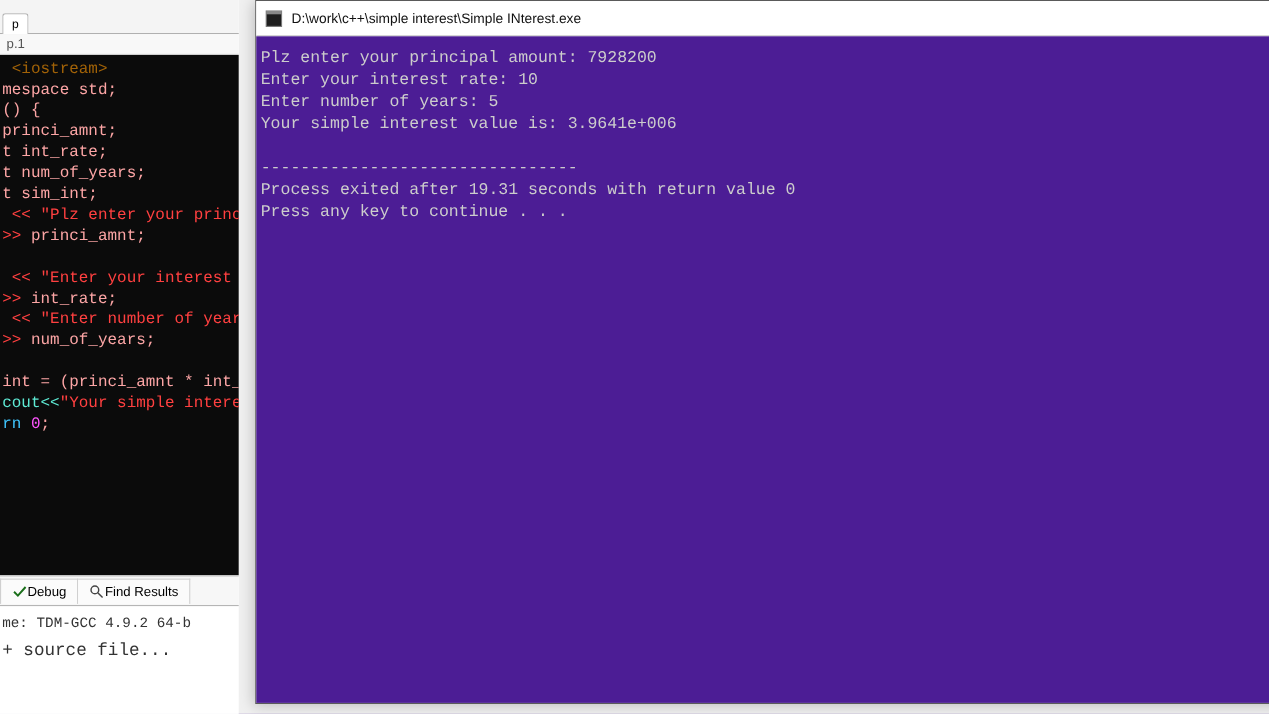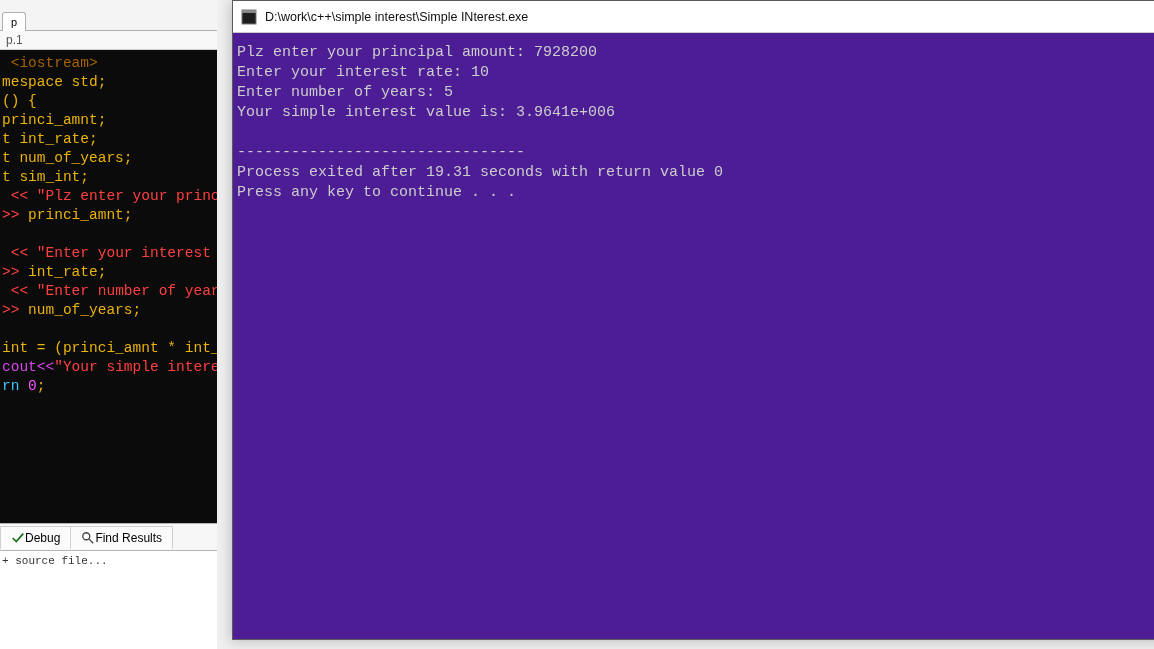--- a/index.html
+++ b/index.html
@@ -53,26 +53,26 @@
       font-family: Consolas, "Courier New", monospace;
       font-size: 14.5px;
       line-height: 19px;
       padding: 4px 0 0 2px;
       color: #fff;
       height: 473px;
       white-space: pre;
       overflow: hidden;
     }
     .preproc { color: #a16207; }
-    .ident   { color: #eab308; }
+    .ident   { color: #fca5a5; }
     .string  { color: #ff4040; }
     .num     { color: #ff55ff; }
     .op      { color: #ff4040; }
     .kw2     { color: #40c7ff; }
-    .cyan    { color: #d946ef; }
+    .cyan    { color: #5eead4; }
 
     .bottom-tabs-row {
       height: 28px;
       border-top: 1px solid #b5b5b5;
       border-bottom: 1px solid #b5b5b5;
       display: flex;
       align-items: center;
       background: #f7f7f7;
       font-size: 12px;
     }
@@ -96,21 +96,21 @@
     }
     .bottom-info {
       font-family: Consolas, "Courier New", monospace;
       font-size: 13px;
       padding: 8px 2px 4px 2px;
       color: #333;
       white-space: pre;
     }
     .bottom-info2 {
       font-family: Consolas, "Courier New", monospace;
-      font-size: 11px;
+      font-size: 16px;
       padding: 4px 2px;
       color: #333;
       white-space: pre;
     }
 
     
     .console-window {
       position: absolute;
       left: 232px;
       top: 0;
@@ -190,20 +190,21 @@
     <div class="bottom-tab">
       <span class="tab-icon-find">
         <svg viewBox="0 0 16 16" width="14" height="14">
             <circle cx="6" cy="6" r="4" fill="none" stroke="#444" stroke-width="1.5"></circle>
             <line x1="9" y1="9" x2="14" y2="14" stroke="#444" stroke-width="1.5"></line>
           </svg>
       </span>
       <span>Find Results</span>
     </div>
   </div>
+  <div class="bottom-info">me: TDM-GCC 4.9.2 64-b</div>
   <div class="bottom-info2">+ source file...</div>
 </div>
 
 <div class="console-window">
   <div class="console-titlebar">
     <span class="console-appicon">
       <svg viewBox="0 0 16 16" width="16" height="16">
         <rect x="1" y="1" width="14" height="14" fill="#1e1e1e" stroke="#777" stroke-width="1"></rect>
         <rect x="1" y="1" width="14" height="3" fill="#888"></rect>
       </svg>

